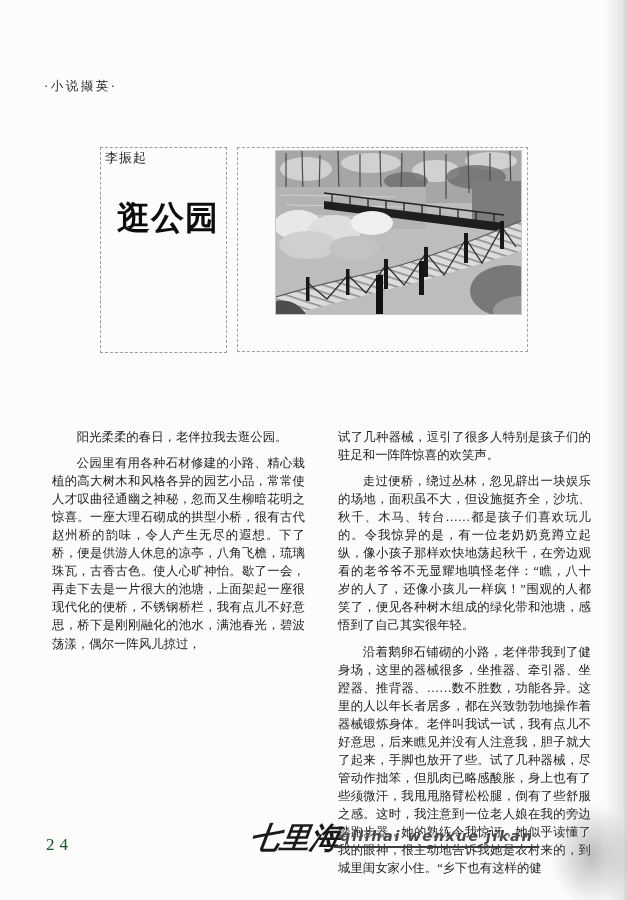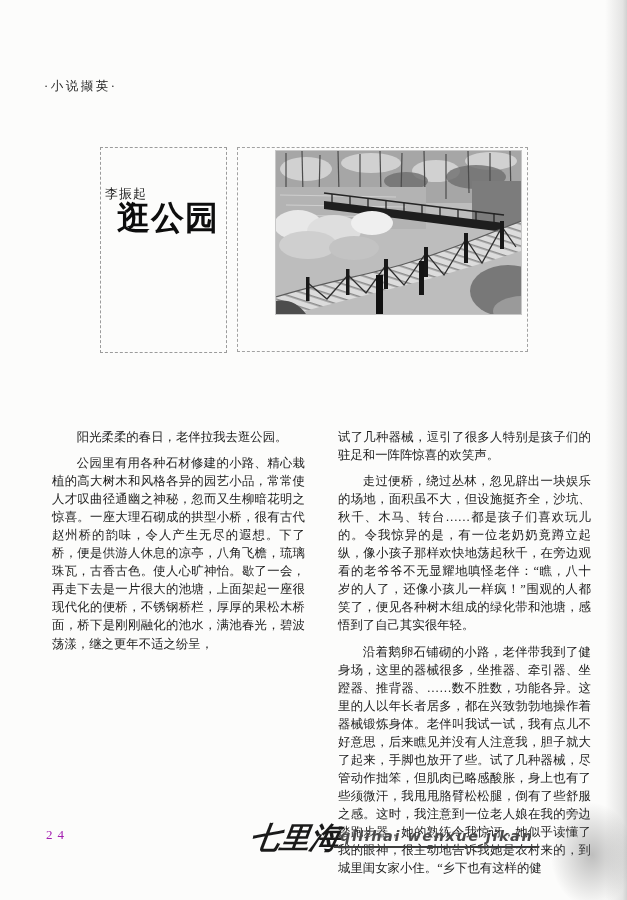--- a/index.html
+++ b/index.html
@@ -26,21 +26,21 @@
   .section-header{
     position:absolute;left:44px;top:78px;
     font-size:12.5px;letter-spacing:2.5px;color:#262626;
   }
   .title-block{
     position:absolute;left:100px;top:147px;width:127px;height:206px;
     border:1px dashed #9b9b9b;box-sizing:border-box;
   }
   .author-name{
     position:absolute;left:4px;top:1px;
-    font-size:13px;color:#222;letter-spacing:1px;margin-top:36px;
+    font-size:13px;color:#222;letter-spacing:1px;
   }
   .article-title{
     position:absolute;left:16px;top:48px;
     font-family:Liberation Mono, monospace;
     font-weight:900;font-size:33px;letter-spacing:1px;color:#0d0d0d;
   }
   .photo-frame{
     position:absolute;left:237px;top:147px;width:291px;height:205px;
     border:1px dashed #a2a2a2;box-sizing:border-box;
   }
@@ -52,22 +52,22 @@
     position:absolute;top:420px;width:269px;
     font-size:12.4px;line-height:18.05px;
     text-align:justify;color:#1c1c1c;
   }
   .column-left{left:44px;}
   .column-right{left:330px;}
   .column p{margin:8px;text-indent:2em;}
   .column p.continuation{text-indent:0;}
   .footer{position:absolute;left:0;top:818px;width:627px;height:40px;}
   .page-number{
-    position:absolute;left:46px;top:9px;
-    font-size:13px;letter-spacing:5px;color:#a21caf;
+    position:absolute;left:46px;top:17px;
+    font-size:17px;letter-spacing:5px;color:#14532d;
   }
   .journal-logo{
     position:absolute;left:250px;top:0px;
     font-size:30px;font-weight:bold;font-style:italic;
     transform:skewX(-8deg);color:#1a1a1a;
     font-family:"Liberation Serif",serif;
   }
   .journal-romanized{
     position:absolute;left:334px;top:10px;
     font-family:"DejaVu Sans","Liberation Sans",sans-serif;
@@ -172,21 +172,21 @@
       <rect x="143" y="110" width="5" height="34" fill="#161616"></rect>
 
       <ellipse cx="232" cy="140" rx="38" ry="26" fill="#787878"></ellipse>
       <ellipse cx="247" cy="160" rx="30" ry="15" fill="#9a9a9a"></ellipse>
       <path d="M0,150 C12,148 22,152 30,163 L0,163 Z" fill="#4d4d4d"></path>
     </svg>
   </div>
 
   <div class="column column-left">
     <p>阳光柔柔的春日，老伴拉我去逛公园。</p>
-    <p>公园里有用各种石材修建的小路、精心栽植的高大树木和风格各异的园艺小品，常常使人才叹曲径通幽之神秘，忽而又生柳暗花明之惊喜。一座大理石砌成的拱型小桥，很有古代赵州桥的韵味，令人产生无尽的遐想。下了桥，便是供游人休息的凉亭，八角飞檐，琉璃珠瓦，古香古色。使人心旷神怡。歇了一会，再走下去是一片很大的池塘，上面架起一座很现代化的便桥，不锈钢桥栏，厚厚的果松木桥面，桥下是刚刚融化的池水，满池春光，碧波荡漾，继之更年不适之纷呈，</p>
+    <p>公园里有用各种石材修建的小路、精心栽植的高大树木和风格各异的园艺小品，常常使人才叹曲径通幽之神秘，忽而又生柳暗花明之惊喜。一座大理石砌成的拱型小桥，很有古代赵州桥的韵味，令人产生无尽的遐想。下了桥，便是供游人休息的凉亭，八角飞檐，琉璃珠瓦，古香古色。使人心旷神怡。歇了一会，再走下去是一片很大的池塘，上面架起一座很现代化的便桥，不锈钢桥栏，我有点儿不好意思，桥下是刚刚融化的池水，满池春光，碧波荡漾，偶尔一阵风儿掠过，</p>
   </div>
 
   <div class="column column-right">
     <p class="continuation">试了几种器械，逗引了很多人特别是孩子们的驻足和一阵阵惊喜的欢笑声。</p>
     <p>走过便桥，绕过丛林，忽见辟出一块娱乐的场地，面积虽不大，但设施挺齐全，沙坑、秋千、木马、转台……都是孩子们喜欢玩儿的。令我惊异的是，有一位老奶奶竟蹲立起纵，像小孩子那样欢快地荡起秋千，在旁边观看的老爷爷不无显耀地嗔怪老伴：“瞧，八十岁的人了，还像小孩儿一样疯！”围观的人都笑了，便见各种树木组成的绿化带和池塘，感悟到了自己其实很年轻。</p>
     <p>沿着鹅卵石铺砌的小路，老伴带我到了健身场，这里的器械很多，坐推器、牵引器、坐蹬器、推背器、……数不胜数，功能各异。这里的人以年长者居多，都在兴致勃勃地操作着器械锻炼身体。老伴叫我试一试，我有点儿不好意思，后来瞧见并没有人注意我，胆子就大了起来，手脚也放开了些。试了几种器械，尽管动作拙笨，但肌肉已略感酸胀，身上也有了些须微汗，我甩甩胳臂松松腿，倒有了些舒服之感。这时，我注意到一位老人娘在我的旁边踏跑步器，她的熟练令我惊讶，她似乎读懂了我的眼神，很主动地告诉我她是农村来的，到城里闺女家小住。“乡下也有这样的健</p>
   </div>
 
   <div class="footer">
     <div class="page-number">24</div>

